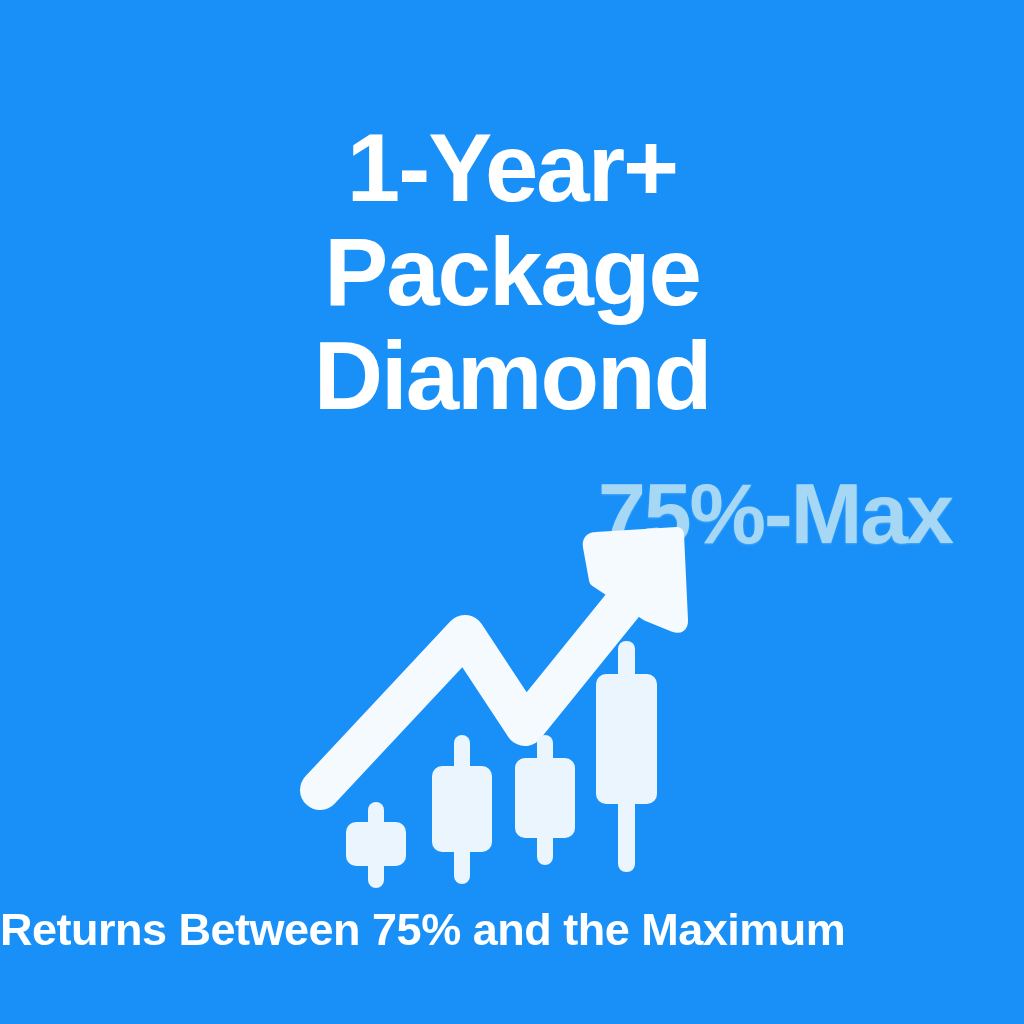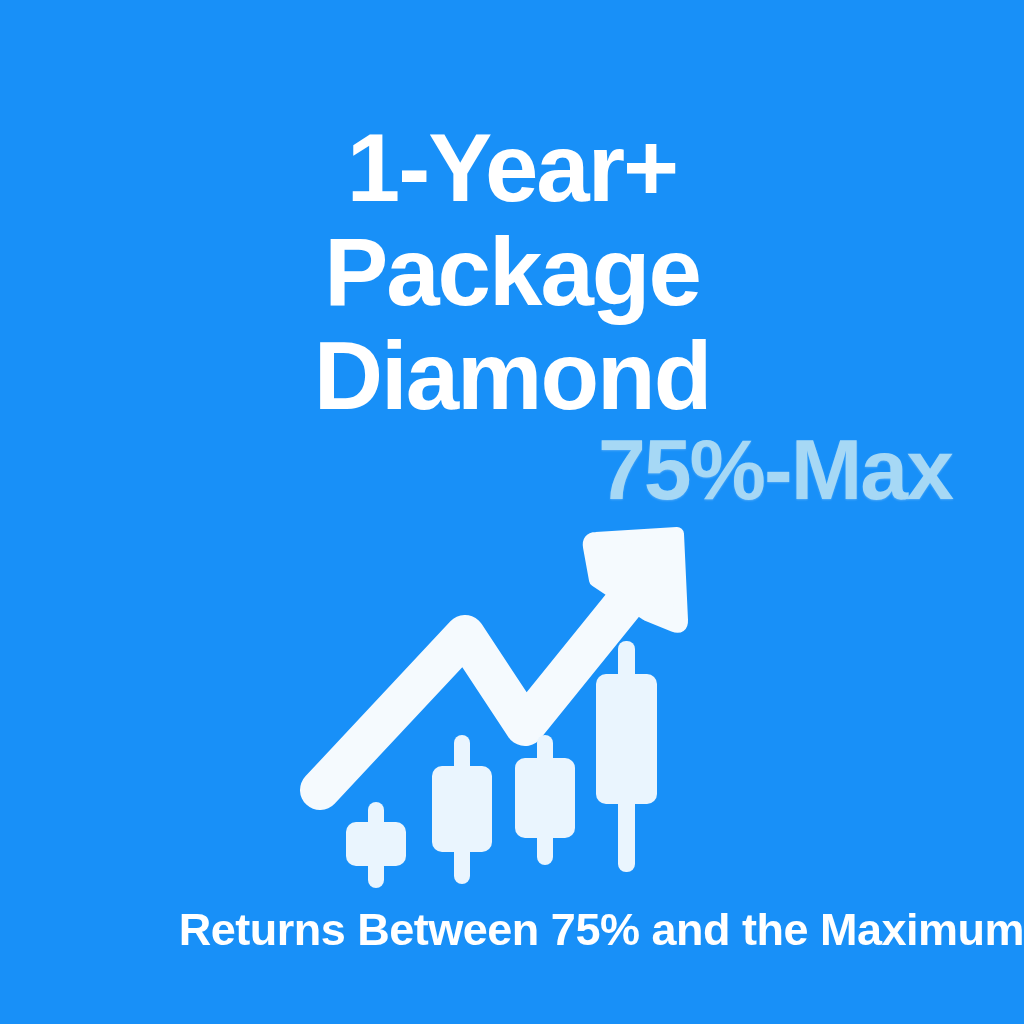--- a/index.html
+++ b/index.html
@@ -63,41 +63,41 @@
     width: 412px;
     height: 386px;
   }
 
   
   #caption {
     position: absolute;
     left: 0;
     top: 902px;
     width: 1024px;
-    text-align: right;
+    text-align: left;
     color: #ffffff;
     font-weight: bold;
     font-size: 45px;
     line-height: 56px;
     letter-spacing: -0.5px;
     white-space: nowrap;
   }
 </style>
 </head>
 <body>
 
 <div id="card" style="background: rgb(24, 144, 248);">
 
   <h1 id="headline" style="color: rgb(255, 255, 255);">
     <span class="hl-line">1-Year+</span>
     <span class="hl-line">Package</span>
     <span class="hl-line">Diamond</span>
   </h1>
 
-  <div id="highlight" style="color: rgb(166, 216, 245);">75%-Max</div>
+  <div id="highlight" style="color: rgb(166, 216, 245); margin-top: 44px;">75%-Max</div>
 
   <div id="graphic">
     <svg viewBox="0 0 412 386" xmlns="http://www.w3.org/2000/svg">
 
       <g>
         <polyline points="24,274 169,119 229,210 360,48" fill="none" stroke="#f5fafe" stroke-width="40" stroke-linecap="round" stroke-linejoin="round"></polyline>
         <path d="M 381 18 L 385 104 Q 385.5 112 378 109 L 351 98 L 300 64 L 294 31 Q 292.5 23 300 23 Z" fill="#f5fafe" stroke="#f5fafe" stroke-width="14" stroke-linejoin="round" stroke-linecap="round"></path>
       </g>
 
       <g>

